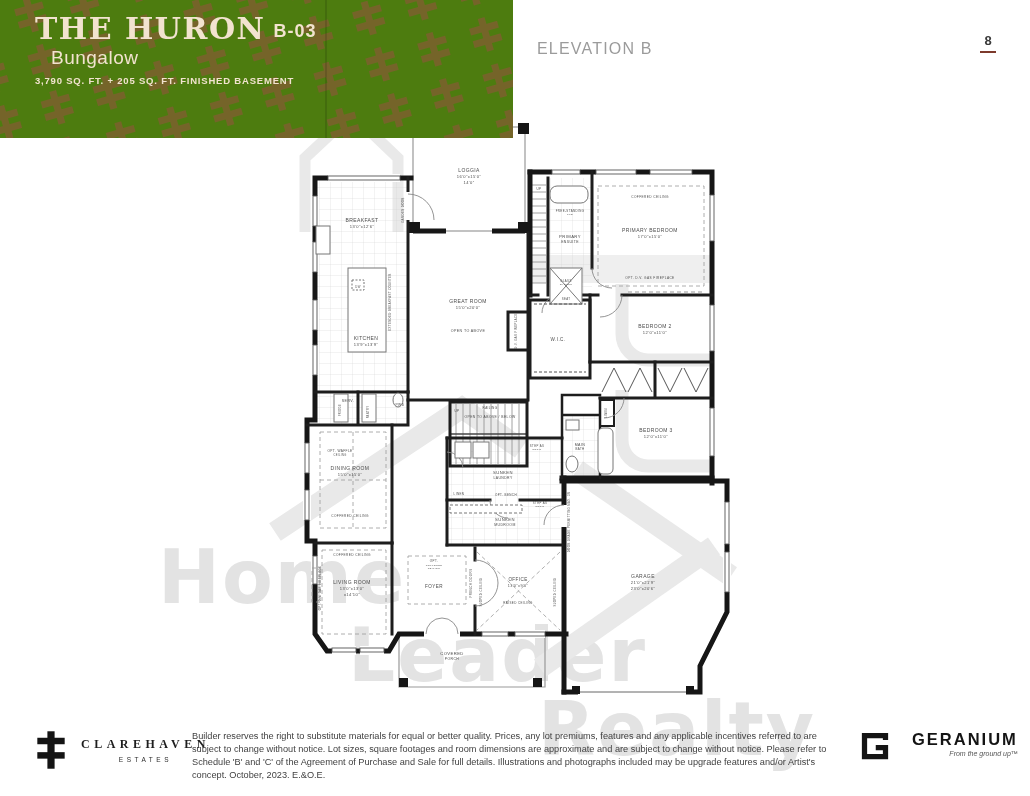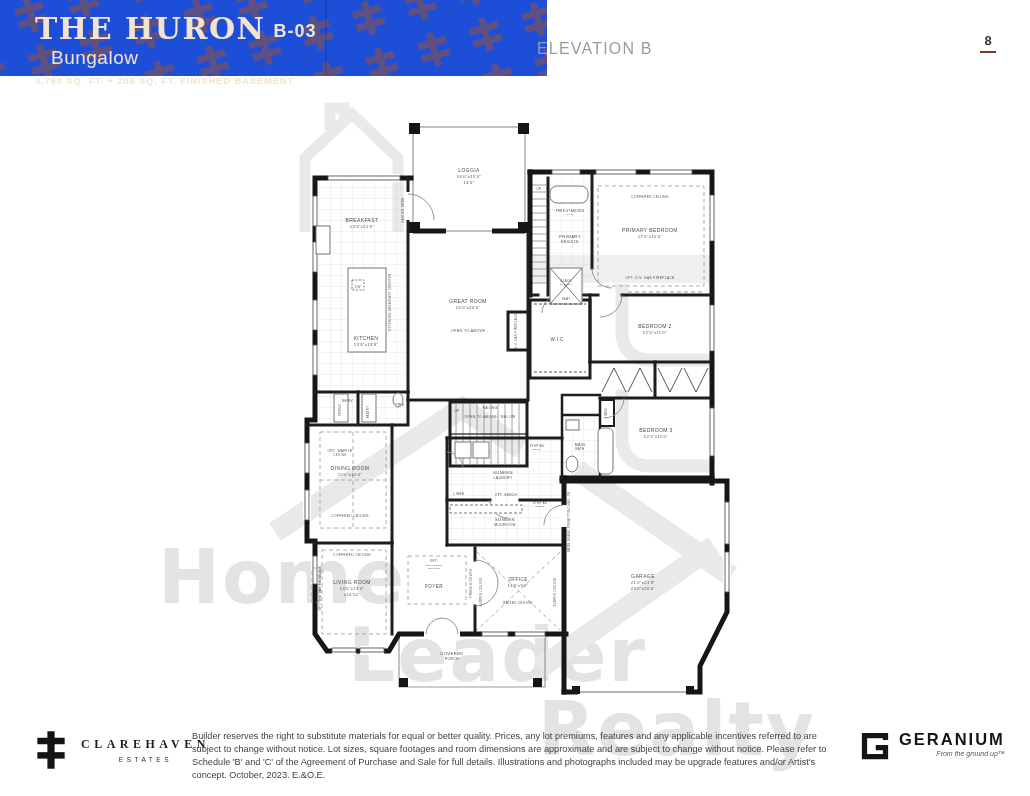--- a/index.html
+++ b/index.html
@@ -1,19 +1,19 @@
 <!DOCTYPE html>
 <html><head>
 <meta charset="utf-8">
 <style>
   html,body{margin:0;padding:0;background:#ffffff;}
   .page{position:relative;width:1030px;height:796px;background:#ffffff;overflow:hidden;
         font-family:"Liberation Sans",sans-serif;}
   
-  .banner{position:absolute;left:0;top:0;width:513px;height:76px;background:#1d4ed8;z-index:4;padding-left:34px;}
+  .banner{position:absolute;left:0;top:0;width:513px;height:138px;background:#4d7c0f;z-index:4;}
   .banner .pat{position:absolute;inset:0;width:100%;height:100%;opacity:.55;}
   .banner .crease{position:absolute;left:325px;top:0;width:2px;height:100%;background:rgba(0,0,0,.12);}
   .banner-text{position:absolute;left:35px;top:14px;color:#f2e3cf;z-index:2;}
   .plan-name{font-family:"DejaVu Serif","Liberation Serif",serif;font-weight:700;font-size:30px;
              letter-spacing:1.5px;line-height:1;display:inline-block;}
   .plan-code{font-size:18px;font-weight:600;letter-spacing:1px;margin-left:8px;vertical-align:2px;}
   .plan-type{font-size:19px;font-weight:500;margin-top:3px;letter-spacing:.5px;margin-left:16px;}
   .plan-sqft{font-size:9.5px;font-weight:600;letter-spacing:.8px;margin-top:6px;}
   
   .sheet{position:absolute;left:537px;top:36px;z-index:4;}
@@ -33,21 +33,21 @@
   
   .footer{position:absolute;left:0;top:718px;width:1020px;height:78px;z-index:3;}
   .clare{position:absolute;left:33px;top:8px;display:flex;align-items:center;}
   .clare-text{margin-left:12px;}
   .clare-name{font-family:"Liberation Serif","DejaVu Serif",serif;font-size:12px;color:#1d1d1d;
               letter-spacing:4.5px;font-weight:600;}
   .clare-sub{font-size:6.5px;color:#2a2a2a;letter-spacing:3.5px;text-align:center;margin-top:4px;}
   .disclaimer{position:absolute;left:192px;top:12px;width:648px;font-size:9.2px;line-height:1.4;
               color:#3f3f3f;}
   .geranium{position:absolute;left:860px;top:12px;display:flex;align-items:flex-start;}
-  .ger-text{margin-left:9px;}
+  .ger-text{margin-left:22px;}
   .ger-name{font-size:16.5px;font-weight:700;color:#141414;letter-spacing:2px;}
   .ger-tag{font-size:7px;color:#555;text-align:right;margin-top:1px;font-style:italic;}
 </style>
 </head>
 <body>
 
 <div class="page">
 
   <div class="wm wm1">Home</div>
   <div class="wm wm2">Leader</div>

